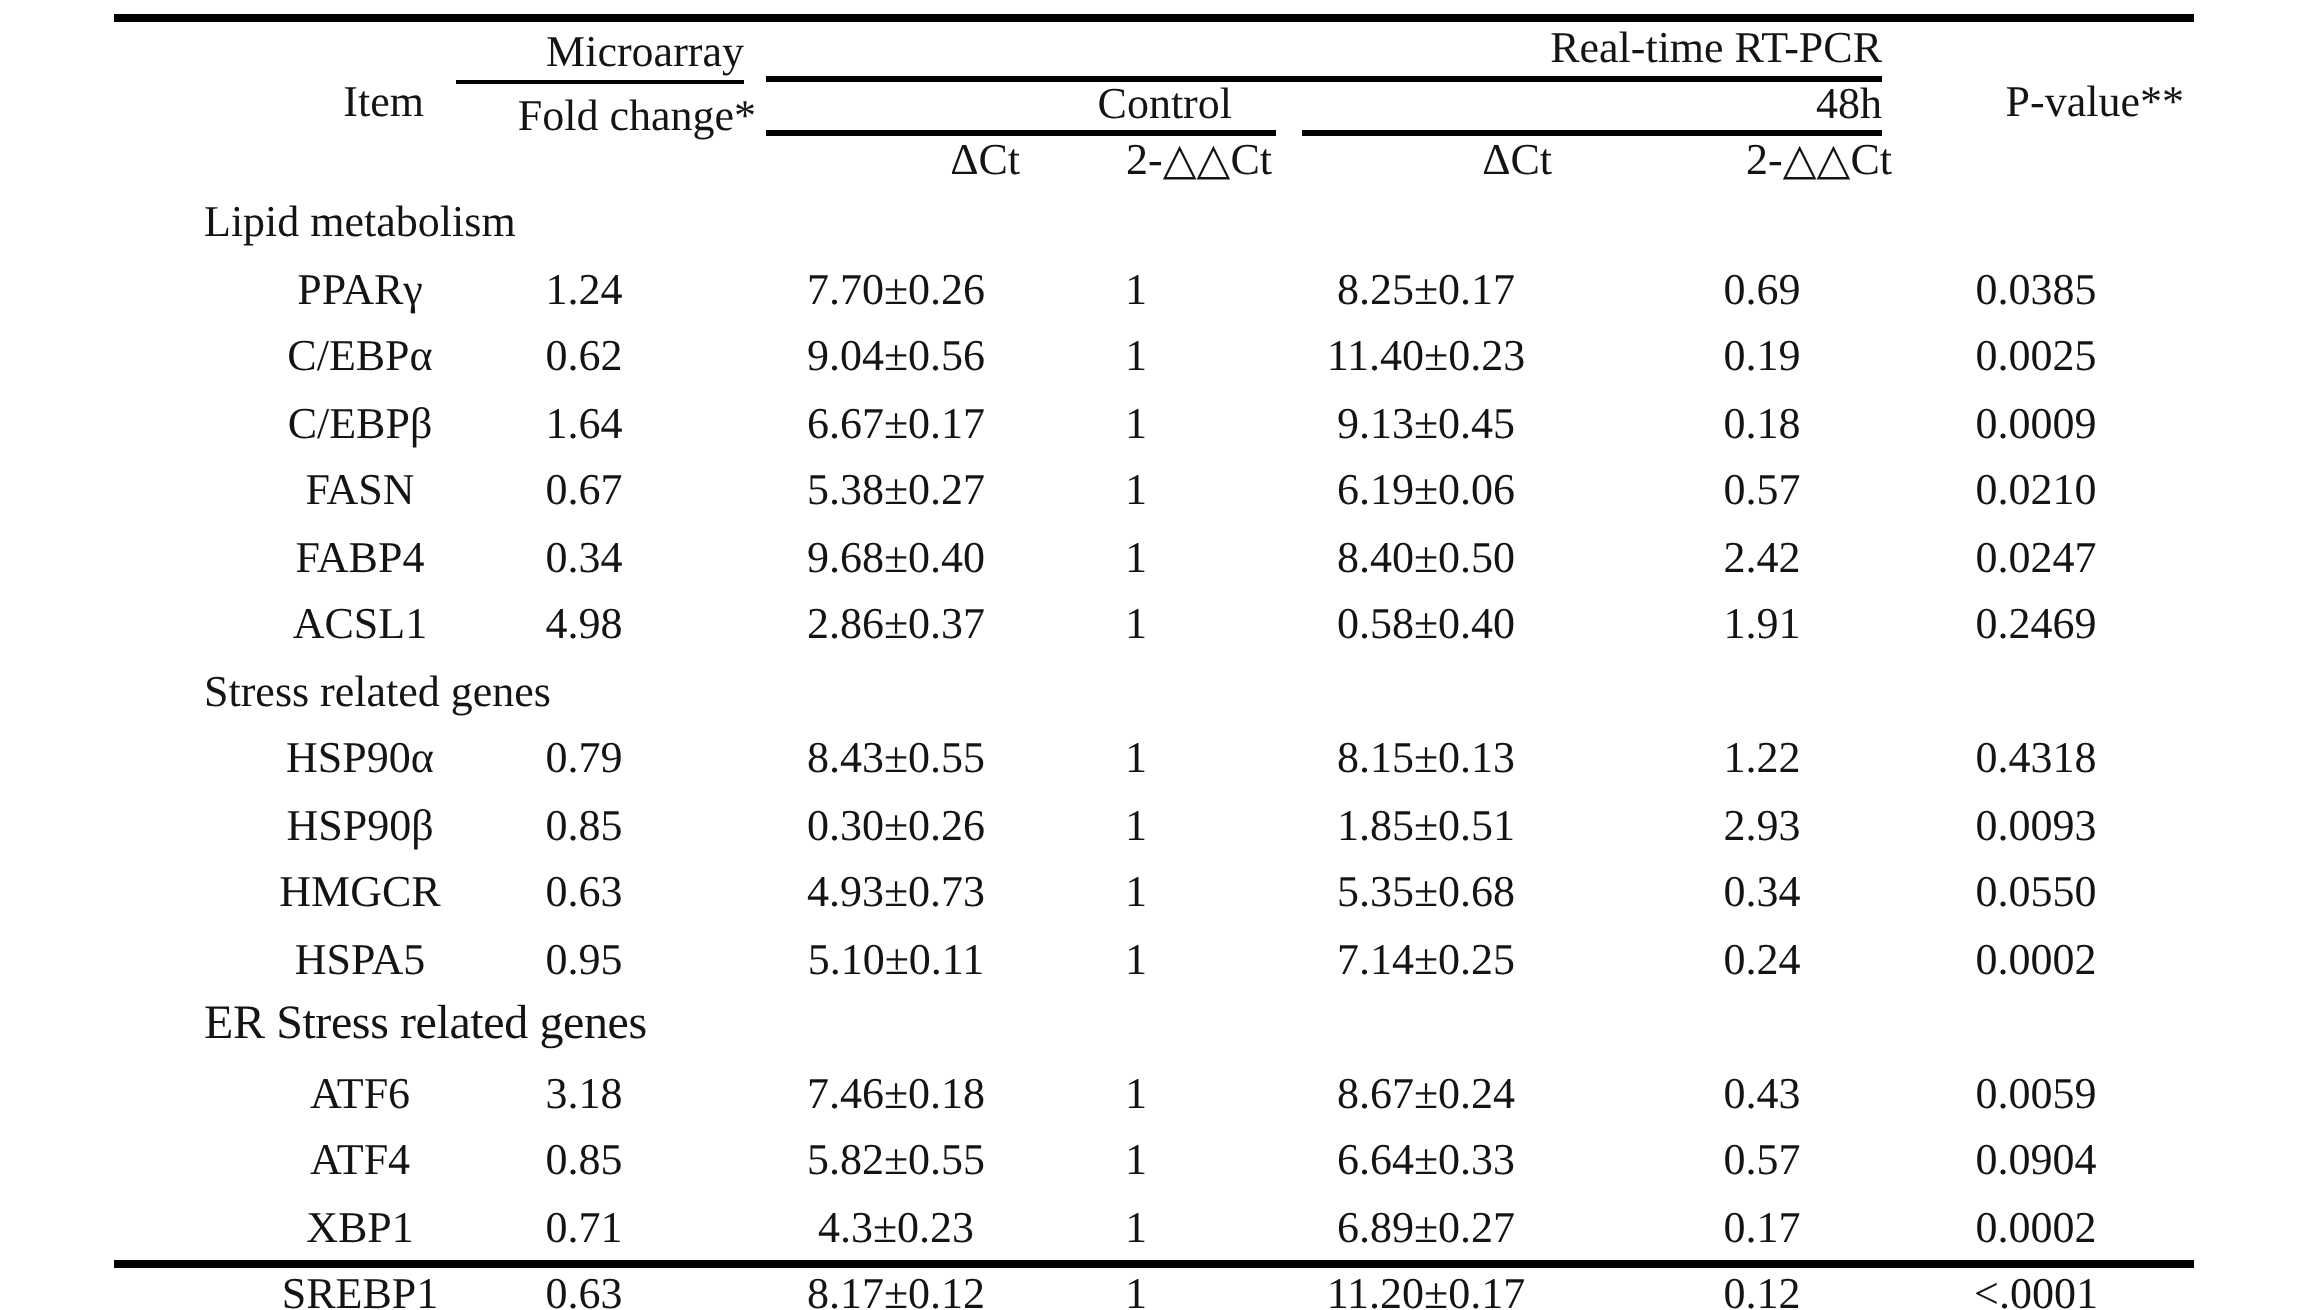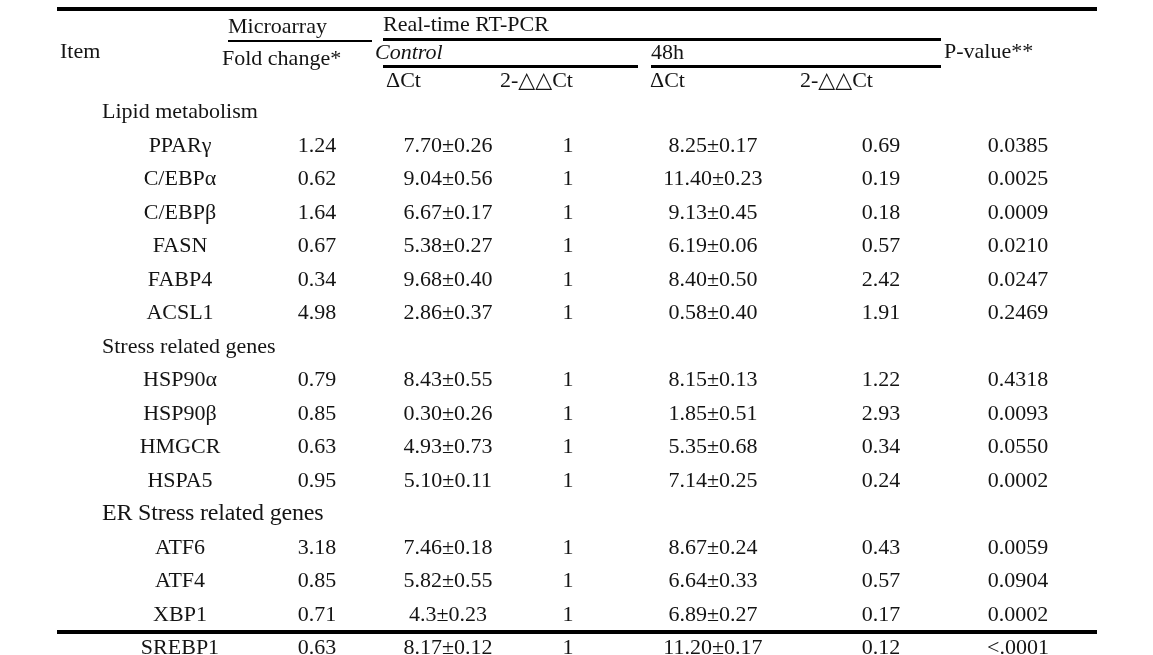--- a/index.html
+++ b/index.html
@@ -33,27 +33,27 @@
   .rule-rtpcr       { left: 383px; top: 38px; width: 558px; height: 3px; }
   .rule-control     { left: 383px; top: 65px; width: 255px; height: 3px; }
   .rule-48h         { left: 651px; top: 65px; width: 290px; height: 3px; }
 
   
   .hdr {
     position: absolute;
     font-size: 22px;
     line-height: 26px;
     white-space: nowrap;
-    text-align: left;
+    text-align: right;
   }
   .hdr-item        { left: 60px;  top: 38px;  width: 152px; }
   .hdr-microarray  { left: 228px; top: 13px;  width: 144px; }
   .hdr-fold        { left: 222px; top: 45px;  width: 156px; }
   .hdr-rtpcr       { left: 383px; top: 11px;  width: 558px; }
-  .hdr-control     { left: 375px; top: 39px;  width: 255px; font-style: italic; }
+  .hdr-control     { left: 361px; top: 39px;  width: 255px; }
   .hdr-48h         { left: 651px; top: 39px;  width: 290px; }
   .hdr-dct-c       { left: 386px; top: 67px;  width: 124px; }
   .hdr-ddct-c      { left: 500px; top: 67px;  width: 136px; }
   .hdr-dct-48      { left: 650px; top: 67px;  width: 126px; }
   .hdr-ddct-48     { left: 800px; top: 67px;  width: 146px; }
   .hdr-pvalue      { left: 944px; top: 38px;  width: 148px; }
 
   
   #rows {
     position: absolute;
@@ -67,21 +67,21 @@
     width: 1153px;
   }
   .cell {
     position: absolute;
     font-size: 22px;
     line-height: 33.5px;
     white-space: nowrap;
     text-align: center;
   }
   .c-item      { left: 60px;  width: 152px; margin-left: 44px; }
-  .c-fold      { left: 239px; width: 156px; }
+  .c-fold      { left: 214px; width: 156px; }
   .c-dct-c     { left: 386px; width: 124px; }
   .c-ddct-c    { left: 500px; width: 136px; }
   .c-dct-48    { left: 650px; width: 126px; }
   .c-ddct-48   { left: 808px; width: 146px; text-align: center; }
   .c-pvalue    { left: 944px; width: 148px; }
 
   
   .row.section .c-item {
     left: 58px;
     width: 400px;

